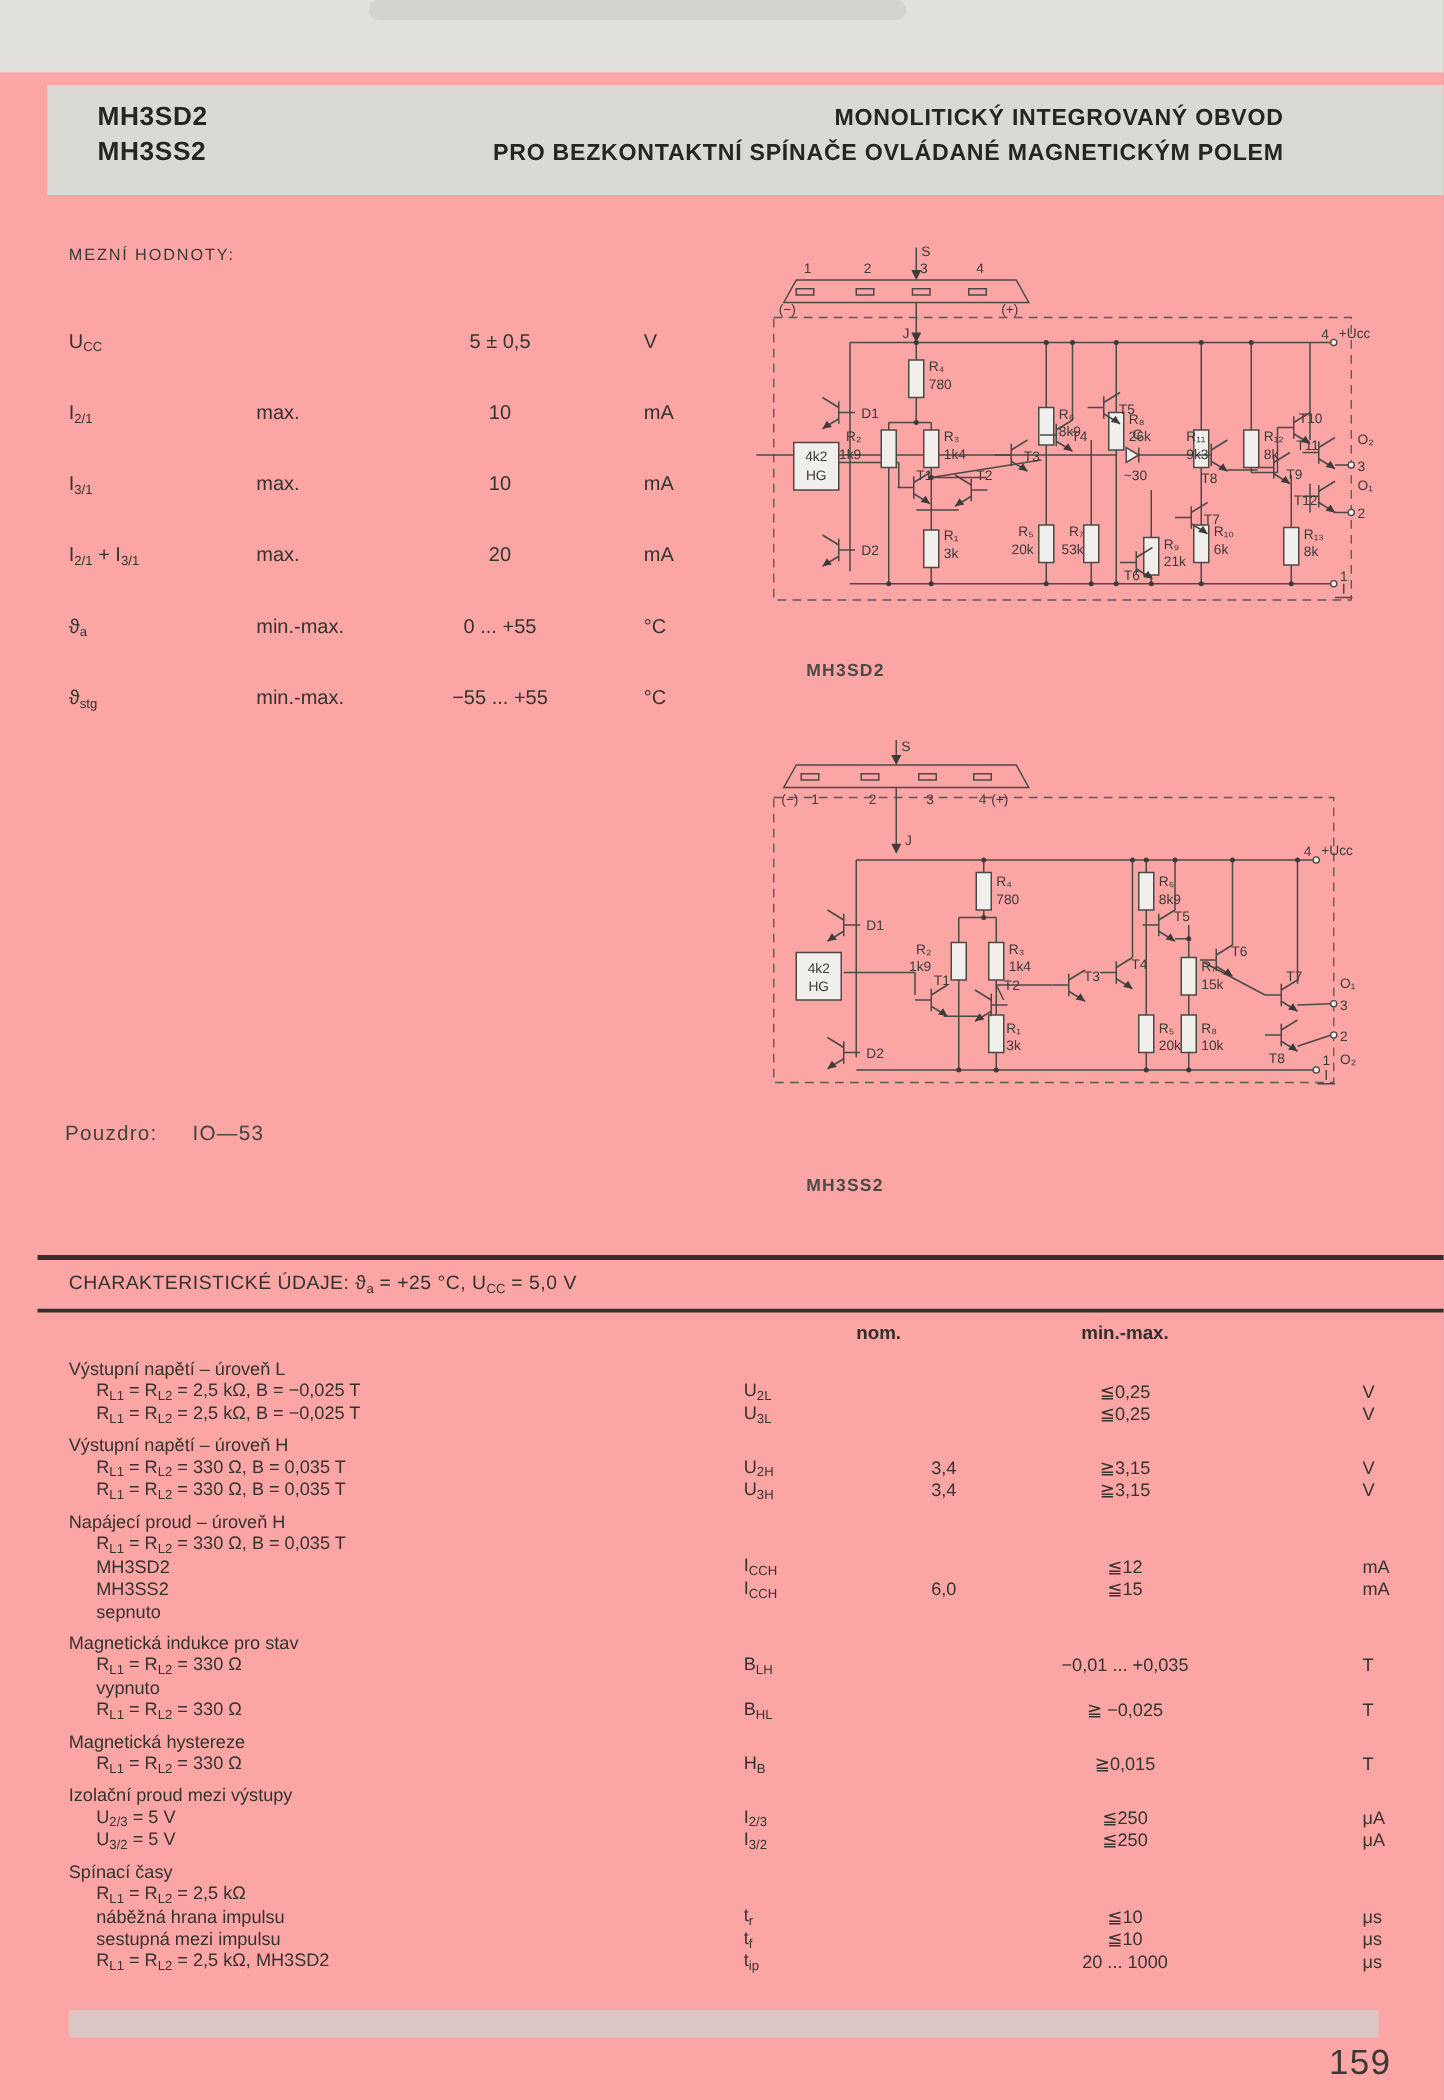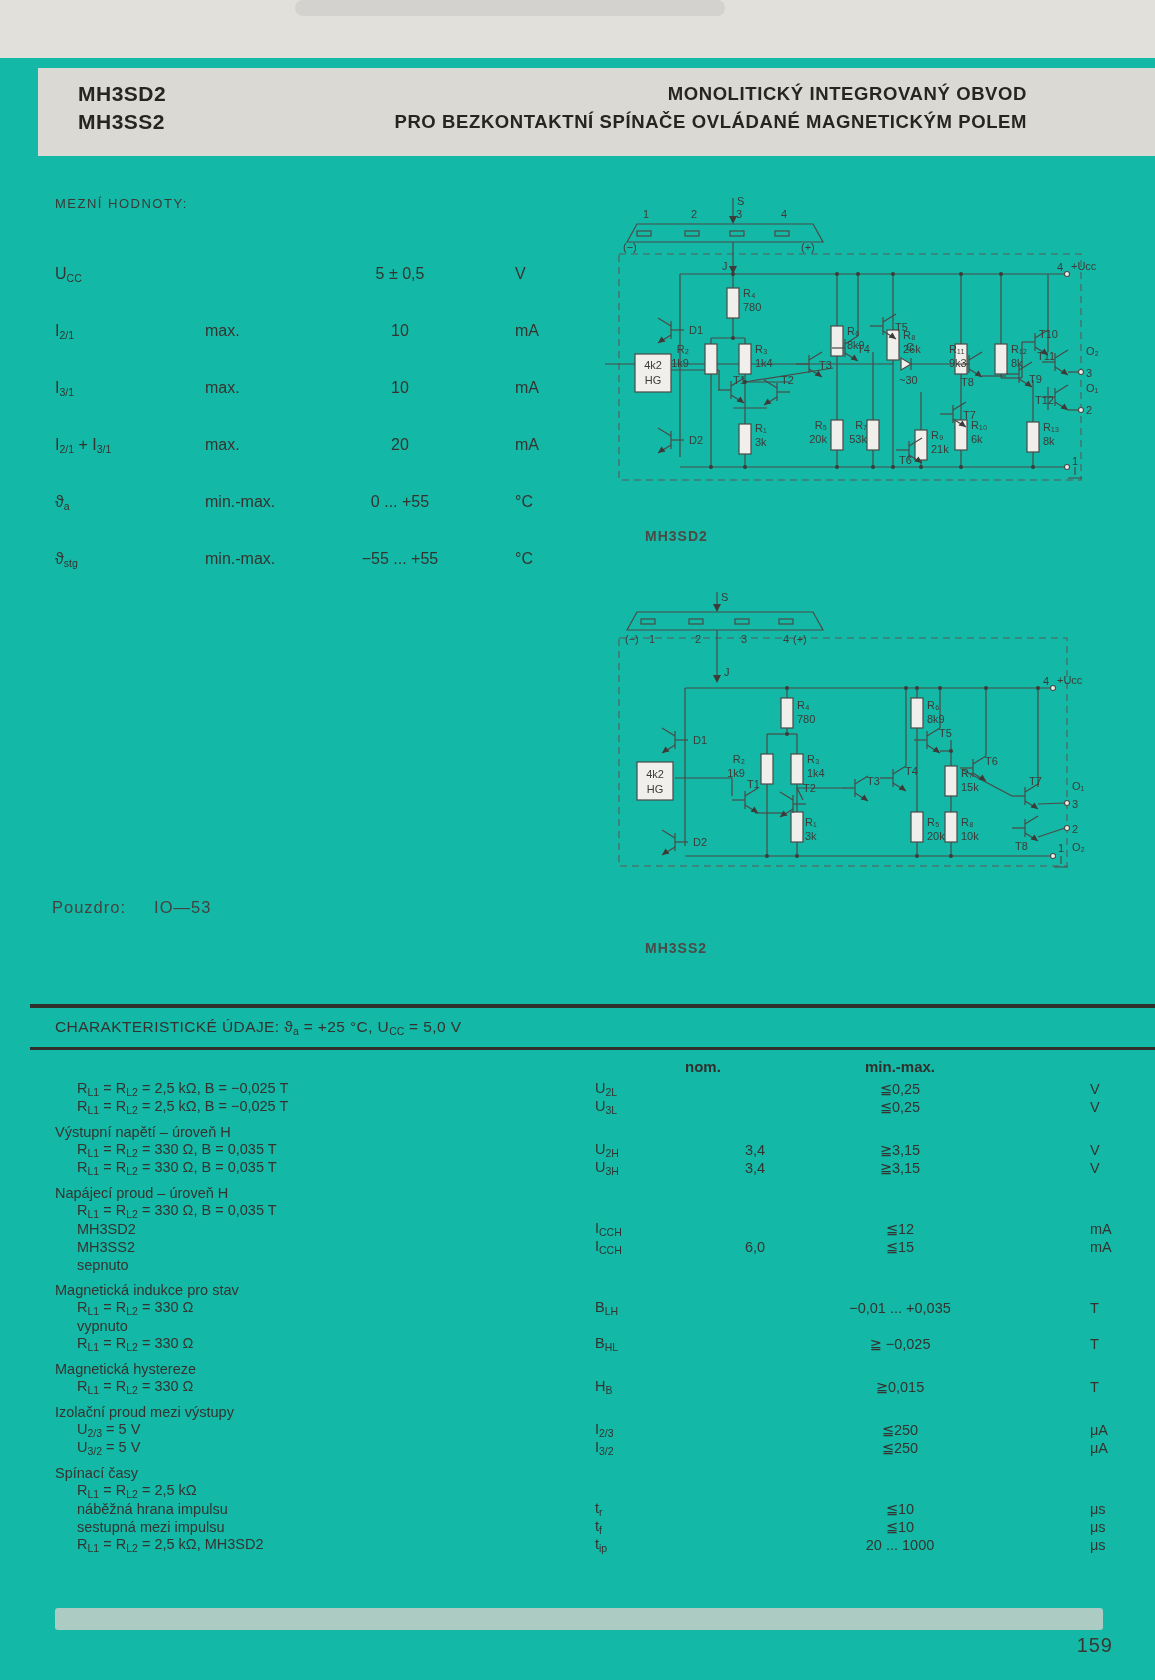--- a/index.html
+++ b/index.html
@@ -1,17 +1,17 @@
 <!DOCTYPE html>
 <html><head>
 <meta charset="utf-8">
 <style>
   html,body{margin:0;padding:0;}
   body{background:#b9b7b2;font-family:"Liberation Sans","DejaVu Sans",sans-serif;}
-  .page{position:relative;width:1155px;height:1680px;margin:0 auto;background:#14b8a6;overflow:hidden;color:#2e2d2b;}
+  .page{position:relative;width:1155px;height:1680px;margin:0 auto;background:#fca5a5;overflow:hidden;color:#2e2d2b;}
   .band{position:absolute;pointer-events:none;}
   .band.top1{left:0;top:0;width:1155px;height:58px;background:#e2e0db;}
   .band.top2{left:295px;top:0;width:430px;height:16px;background:#c9c7c2;opacity:.55;border-radius:8px;}
   .band.hdr{left:38px;top:68px;width:1117px;height:88px;background:#dbd9d3;}
   .band.bot{left:55px;top:1608px;width:1048px;height:22px;background:#d2d0cb;opacity:.8;border-radius:3px;}
 
   .models{position:absolute;left:78px;top:80px;font-size:21px;font-weight:bold;letter-spacing:.5px;line-height:28px;color:#262522;}
   .doc-title{position:absolute;right:128px;top:80px;width:760px;text-align:right;font-size:18.5px;font-weight:bold;letter-spacing:.6px;line-height:28px;color:#262522;}
 
   .limits-title{position:absolute;left:55px;top:196px;font-size:13px;letter-spacing:1.5px;color:#3a3936;}
@@ -45,21 +45,21 @@
   .char-head .mm{text-align:center;}
   .char-table{position:absolute;left:55px;top:1080px;width:1060px;font-size:14.5px;color:#34332f;}
   .crow{display:grid;grid-template-columns:540px 90px 140px 150px 1fr;height:18px;align-items:center;}
   .crow.group{margin-top:7px;}
   .crow .lab{white-space:nowrap;}
   .crow.line .lab{padding-left:22px;}
   .crow .nom{text-align:center;}
   .crow .mm{text-align:center;}
   .crow .unit{padding-left:115px;}
 
-  .page-number{position:absolute;right:42px;top:1634px;font-size:20px;color:#3a3936;letter-spacing:1px;}
+  .page-number{position:absolute;right:42px;top:1634px;font-size:28px;color:#3a3936;letter-spacing:1px;}
 </style>
 </head>
 <body>
 
 <div class="page">
 
   <div class="band top1"></div>
   <div class="band top2"></div>
   <div class="band hdr"></div>
   <div class="band bot"></div>
@@ -463,20 +463,27 @@
   <div class="char-head">
     <div></div>
       <div></div>
     <div class="nom">nom.</div>
     <div class="mm">min.-max.</div>
     <div></div>
   </div>
 
   <div class="char-table">
     <div>
+  <div class="crow group">
+    <div class="lab">Výstupní napětí – úroveň L</div>
+    <div></div>
+          <div></div>
+          <div></div>
+          <div></div>
+  </div>
 
   <div class="crow line">
     <div class="lab">R<sub>L1</sub> = R<sub>L2</sub> = 2,5 kΩ, B = −0,025 T</div>
     <div class="sym">U<sub>2L</sub></div>
     <div class="nom"></div>
     <div class="mm">≦0,25</div>
     <div class="unit">V</div>
   </div>
 
   <div class="crow line">

